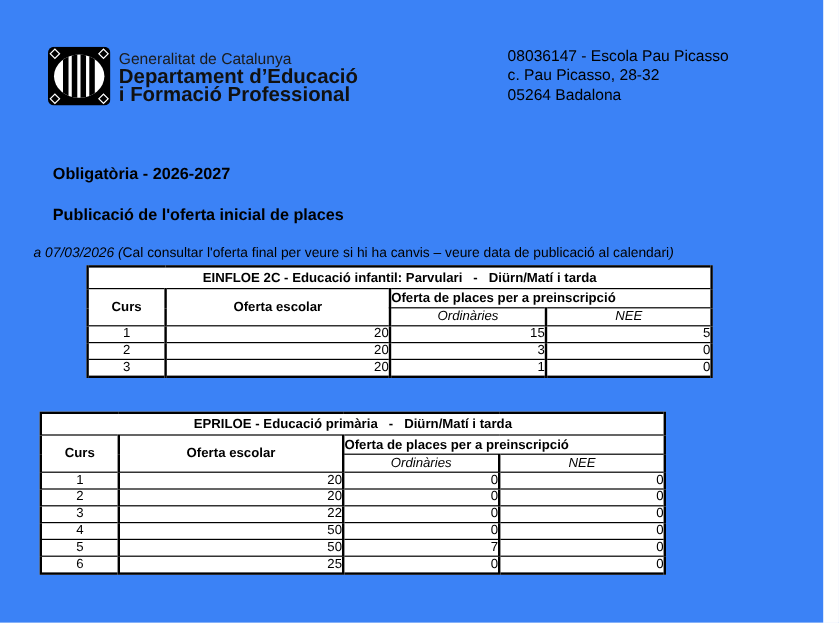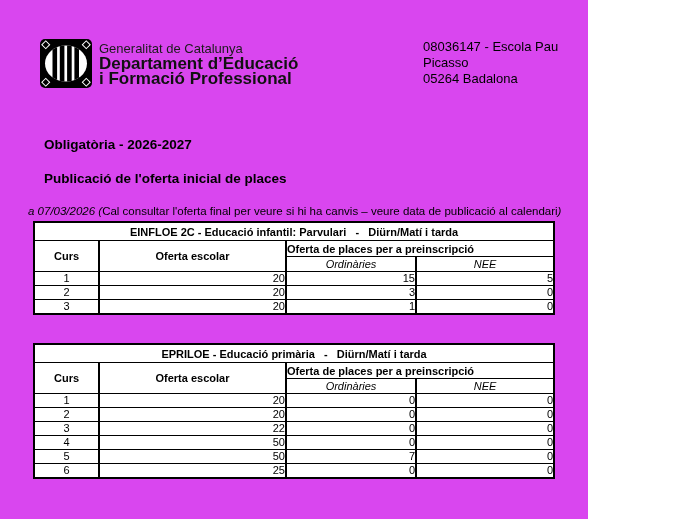--- a/index.html
+++ b/index.html
@@ -1,38 +1,38 @@
 <!DOCTYPE html>
 <html><head>
 <meta charset="utf-8">
 <style>
   html, body { margin:0; padding:0; background:#ffffff; }
   body { font-family:"Liberation Sans", sans-serif; color:#000; }
-  .page { position:relative; width:588px; height:519px; background:#d946ef; overflow:hidden; }
+  .page { position:relative; width:686px; height:519px; background:#3b82f6; overflow:hidden; }
 
   
   .logo-row { position:absolute; left:40px; top:39px; display:flex; align-items:flex-start; }
   .seal { width:52px; height:49px; display:block; }
   .org-text { margin-left:7px; padding-top:2px; line-height:15px; }
   .org-line1 { font-size:13px; color:#1b1b1b; }
   .org-line2, .org-line3 { font-size:17px; font-weight:bold; color:#111; }
 
   
   .school { position:absolute; left:423px; top:39px; font-size:13px; line-height:16px; }
 
   
   .headings { position:absolute; left:28px; top:120px; }
   .h1, .h2 { font-size:13.5px; font-weight:bold; line-height:18px; margin:16px; }
   .note { font-size:11.5px; margin-top:4px; line-height:14px; }
   .note .it { font-style:italic; }
 
   
   table.offer { position:absolute; left:33px; width:520px; border-collapse:collapse; table-layout:fixed; background:#fff; border:2px solid #000; }
   table.offer td { border-left:2px solid #000; border-right:2px solid #000; border-top:1px solid #000; border-bottom:1px solid #000; padding:0; font-size:11px; overflow:hidden; }
-  table.t1 { top:221px; }
+  table.t1 { top:221px;margin-left:39px; }
   table.t2 { top:343px; }
 
   td.title-cell { height:17px; text-align:center; font-weight:bold; font-size:11.5px; border-bottom:2px solid #000; white-space:pre; }
   td.curs-h, td.oferta-h { text-align:center; font-weight:bold; vertical-align:middle; border-bottom:2px solid #000; }
   td.pre-h { height:15px; text-align:left; font-weight:bold; }
   td.sub-h { height:14px; text-align:center; font-style:italic; border-bottom:2px solid #000; }
   tr.data td { height:13px; line-height:13px; }
   td.curs-c { text-align:center; }
   td.num { text-align:right; padding-right:6px; }
 </style>
@@ -63,20 +63,21 @@
     </svg>
     <div class="org-text">
       <div class="org-line1">Generalitat de Catalunya</div>
       <div class="org-line2">Departament d’Educació</div>
       <div class="org-line3">i Formació Professional</div>
     </div>
   </div>
 
   <div class="school">
     <div>08036147 - Escola Pau Picasso</div>
+    <div>c. Pau Picasso, 28-32</div>
     <div>05264 Badalona</div>
   </div>
 
   <div class="headings">
     <p class="h1">Obligatòria - 2026-2027</p>
     <p class="h2">Publicació de l'oferta inicial de places</p>
     <p class="note"><span class="it">a 07/03/2026 (</span><span>Cal consultar l'oferta final per veure si hi ha canvis – veure data de publicació al calendari</span><span class="it">)</span></p>
   </div>
 
   <table class="offer t1">

